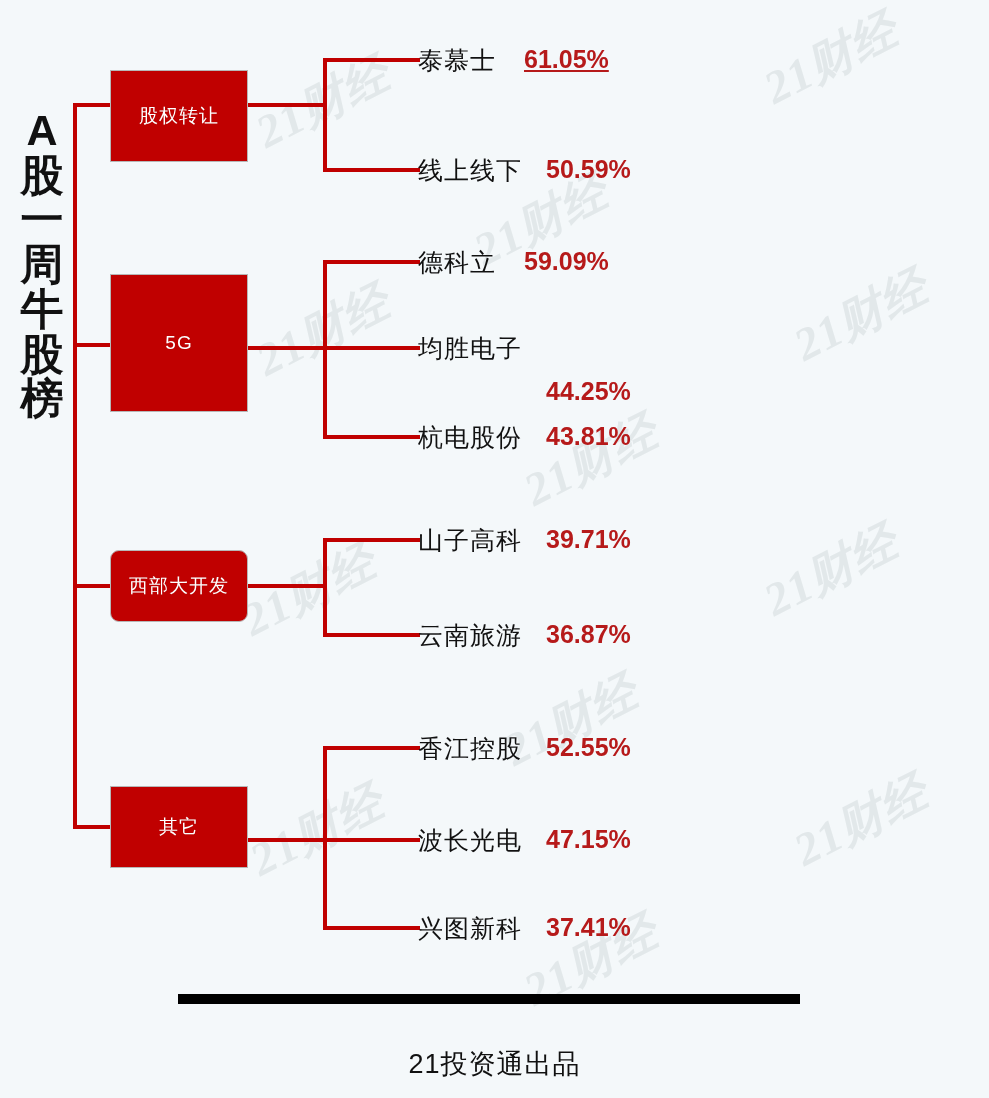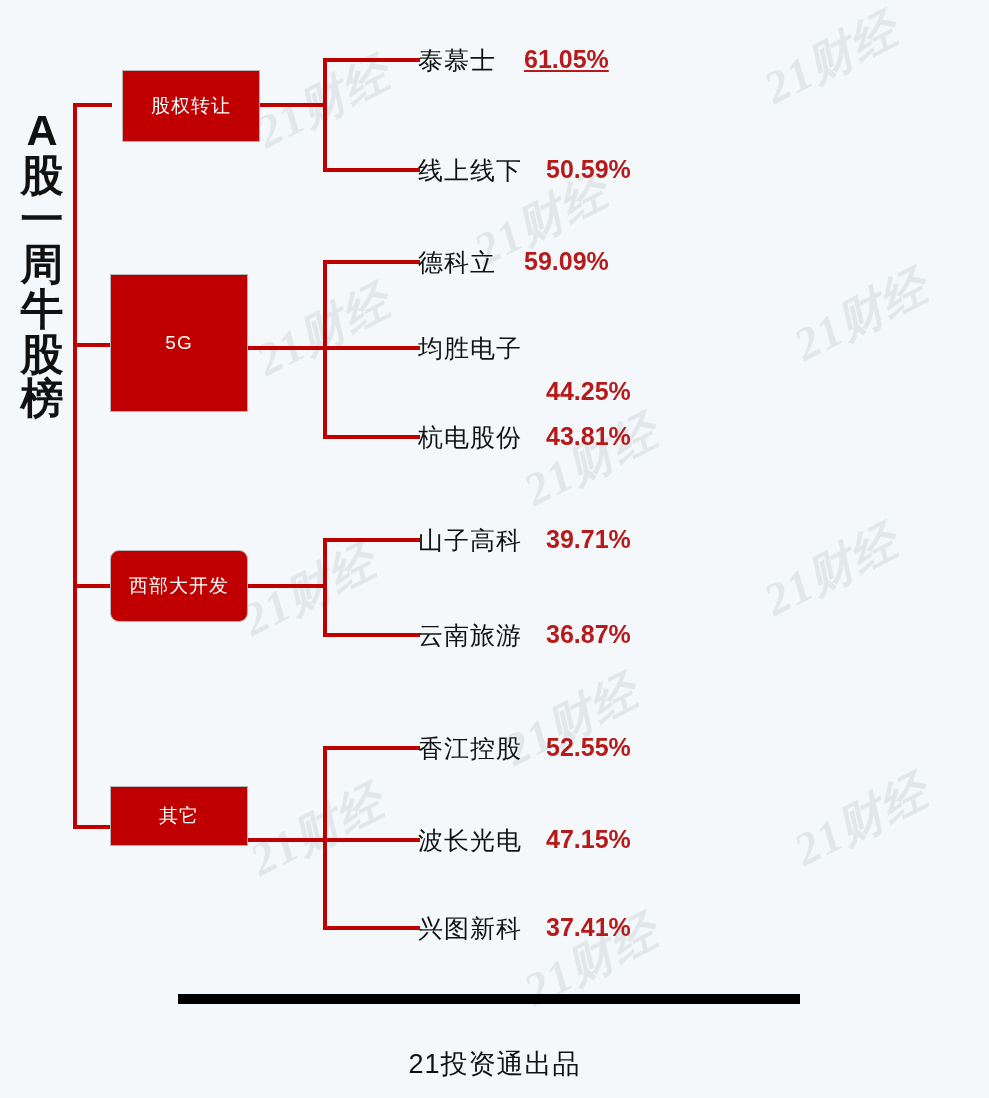--- a/index.html
+++ b/index.html
@@ -203,30 +203,30 @@
       <path d="M325,635 L418,635"></path>
 
       <path d="M248,840 L325,840"></path>
       <path d="M325,748 L325,928"></path>
       <path d="M325,748 L418,748"></path>
       <path d="M325,840 L418,840"></path>
       <path d="M325,928 L418,928"></path>
     </g>
   </svg>
 
-  <div class="cat-box" style="left:110px; top:70px;  width:138px; height:72px;margin-left:12px;">
+  <div class="cat-box" style="left:110px; top:70px;  width:138px; height:92px;">
     <span>股权转让</span>
   </div>
   <div class="cat-box" style="left:110px; top:274px; width:138px; height:138px;">
     <span>5G</span>
   </div>
   <div class="cat-box" style="left:110px; top:550px; width:138px; height:72px;border-radius:9px;">
     <span>西部大开发</span>
   </div>
-  <div class="cat-box" style="left:110px; top:786px; width:138px; height:60px;">
+  <div class="cat-box" style="left:110px; top:786px; width:138px; height:82px;">
     <span>其它</span>
   </div>
 
   <div class="stock-row" style="top:60px;">
     <div class="stock-name">泰慕士</div>
     <div class="stock-pct" style="left:106px;text-decoration:underline;">61.05%</div>
 
   </div>
 
   <div class="stock-row" style="top:170px;">

